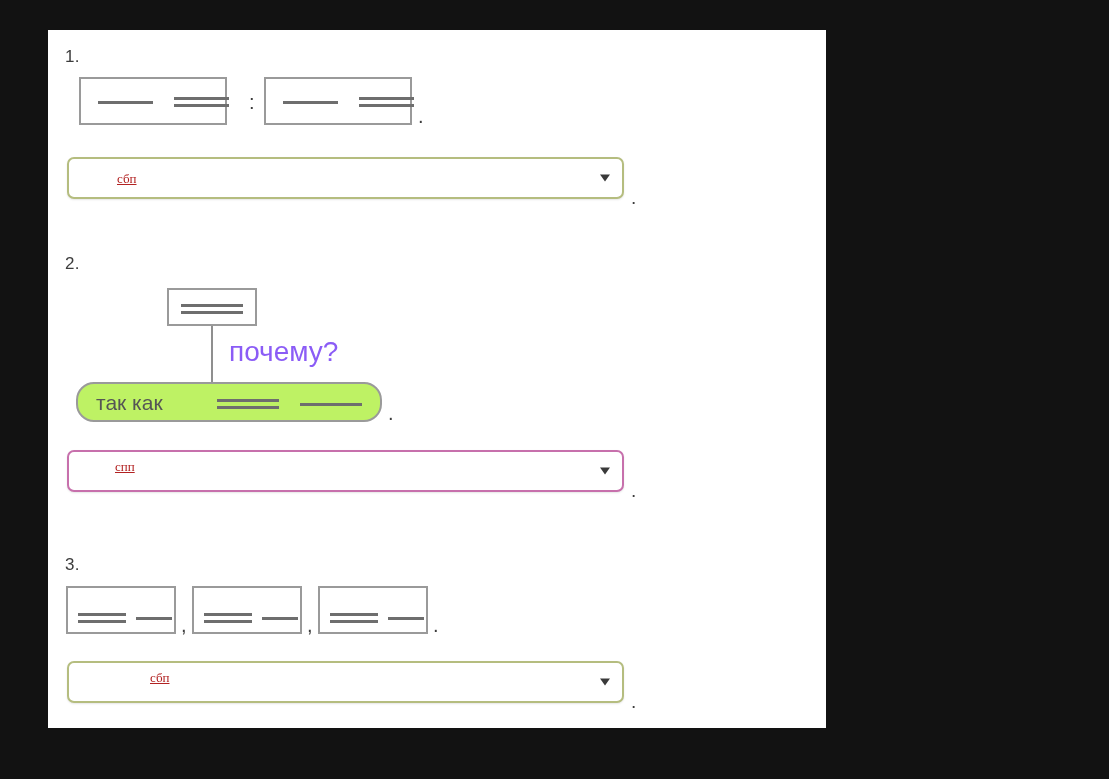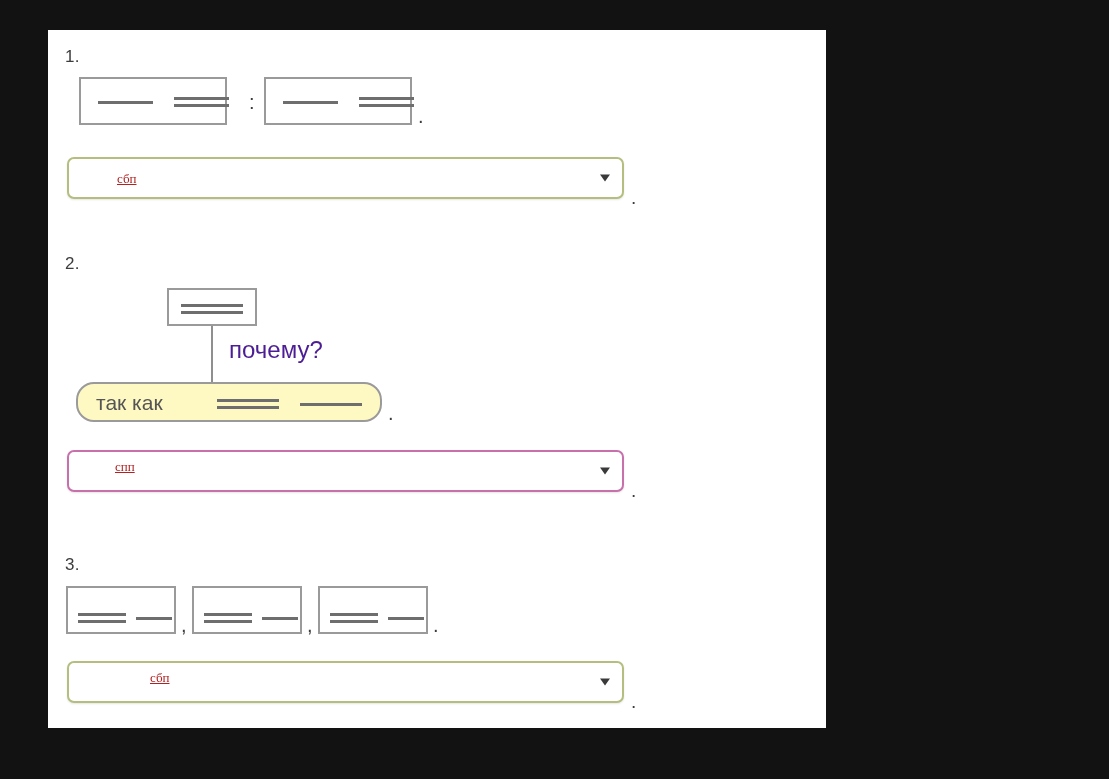--- a/index.html
+++ b/index.html
@@ -42,21 +42,21 @@
 
   
   .clause-box {
     position: absolute;
     border: 2px solid #9a9a9a;
     background: #ffffff;
   }
   .clause-box-round {
     position: absolute;
     border: 2px solid #9a9a9a;
-    background: #fef9c3;
+    background: #bef264;
     border-radius: 18px;
   }
 
   
   
   .line-single {
     position: absolute;
     height: 3px;
     background: #6e6e6e;
   }
@@ -88,22 +88,22 @@
   
   .word {
     position: absolute;
     font-size: 21px;
     color: #555555;
     font-family: "Liberation Sans", sans-serif;
     white-space: nowrap;
   }
   .word-question {
     position: absolute;
-    font-size: 24px;
-    color: #4c1d95;
+    font-size: 28px;
+    color: #8b5cf6;
     font-family: "Liberation Sans", sans-serif;
     white-space: nowrap;
   }
 
   
   .arrow-stem {
     position: absolute;
     width: 2px;
     background: #8f8f8f;
   }

